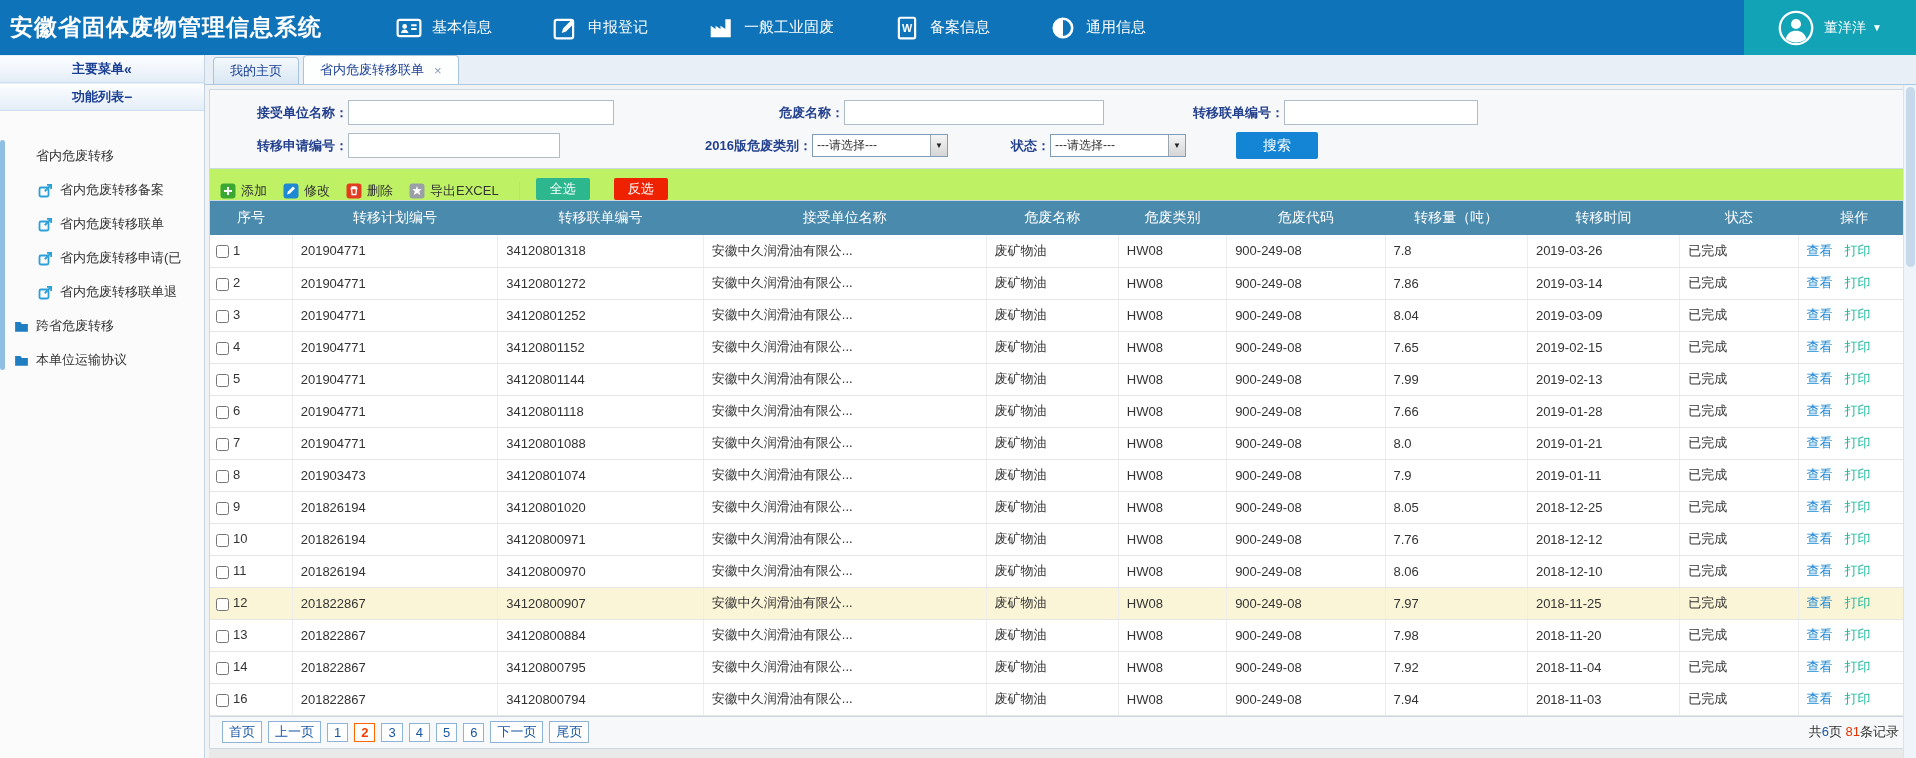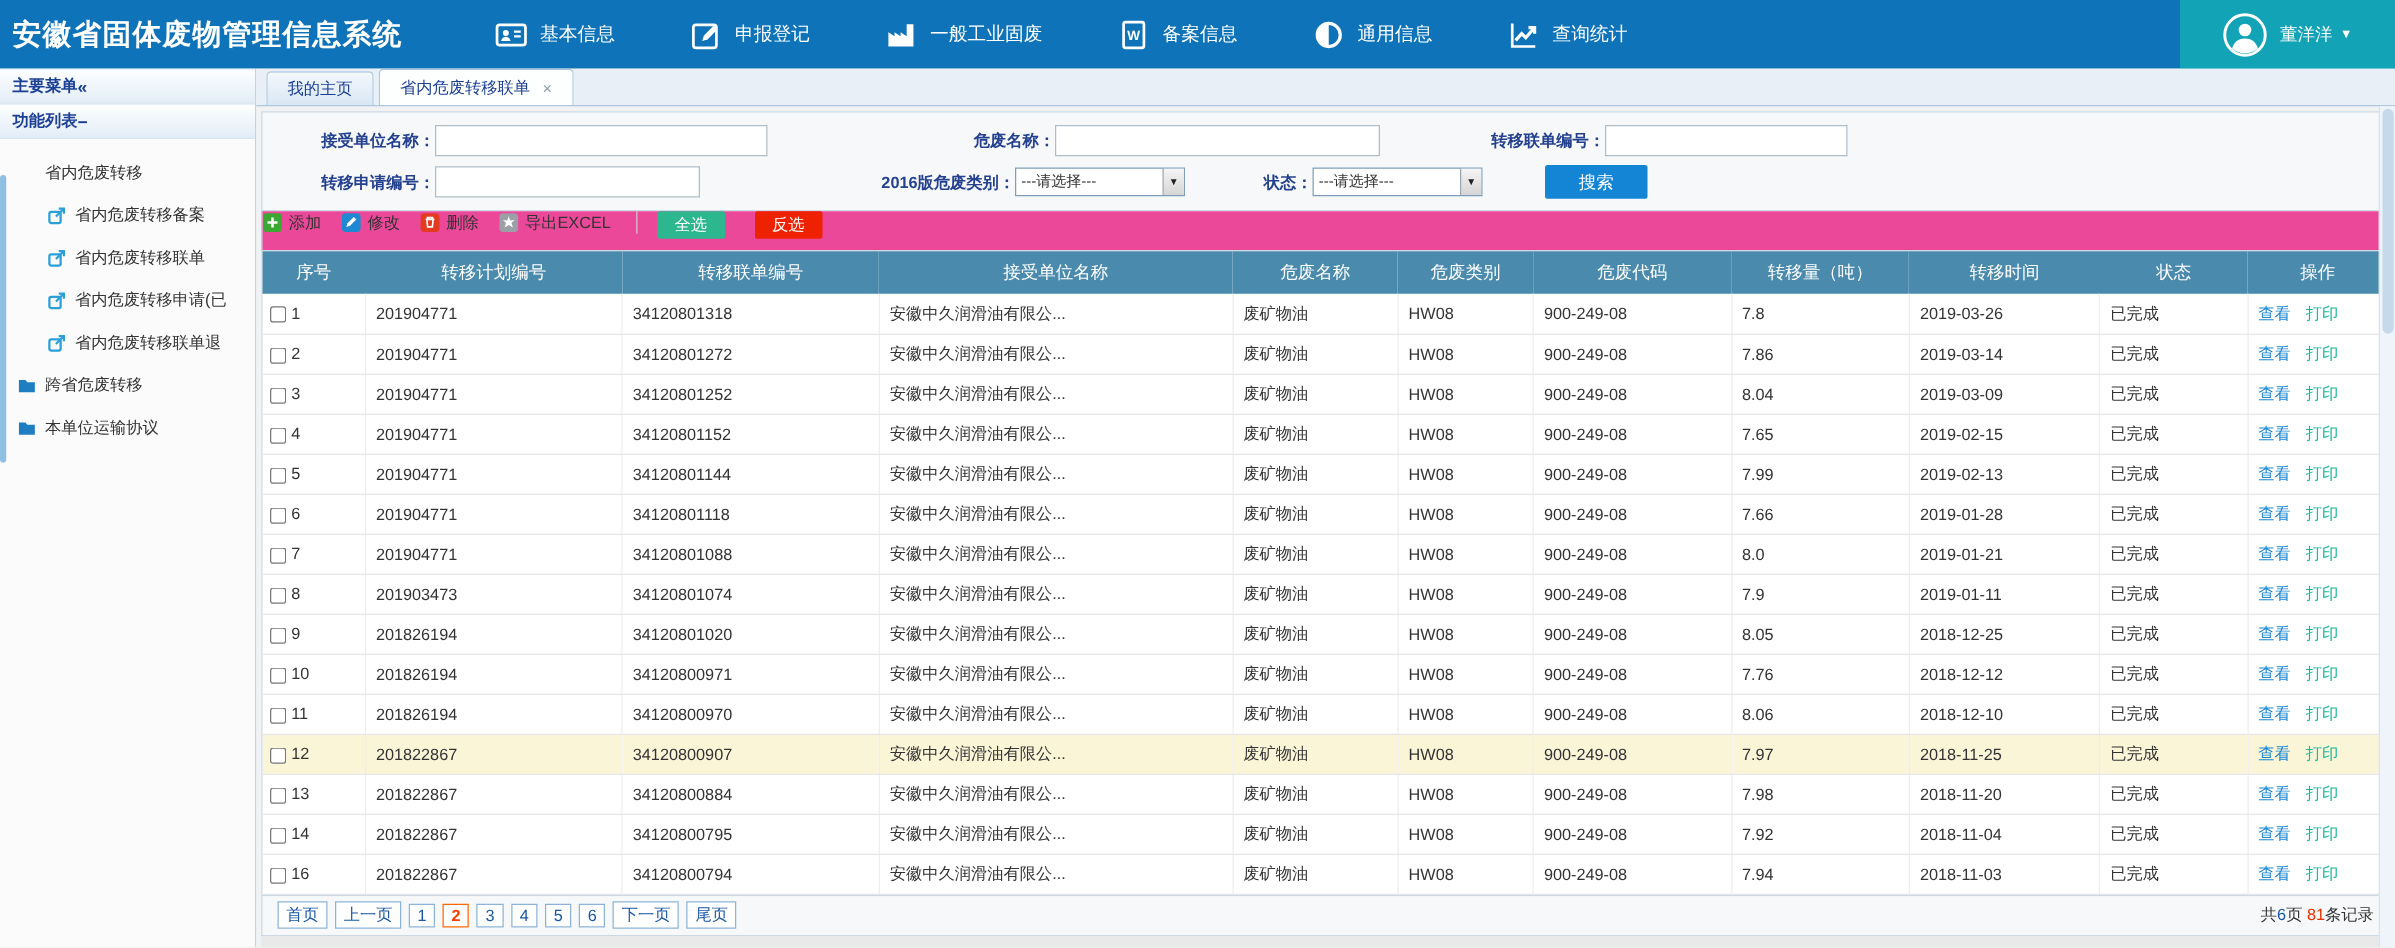--- a/index.html
+++ b/index.html
@@ -18,25 +18,25 @@
   .nav-spacer { flex:1; }
   .user-menu { width:172px; background:var(--user-area-teal,#12a4b6); display:flex; align-items:center; justify-content:center; cursor:pointer; }
   .avatar { width:36px; height:36px; margin-right:10px; }
   .user-name { font-size:14px; }
   .caret { font-size:10px; margin-left:6px; }
 
   
   .page { display:flex; height:703px; }
   .sidebar { width:205px; background:#fbfbfb; border-right:1px solid #c3d3e2; position:relative; }
   .sidebar .left-scroll { position:absolute; left:0; top:85px; width:5px; height:230px; background:#8fc0e4; border-radius:3px; }
-  .sb-header { height:28px; display:flex; align-items:center; justify-content:flex-start; padding:0 10px;
+  .sb-header { height:28px; display:flex; align-items:center; justify-content:center; padding:0 10px;
     background:linear-gradient(#fdfeff,#e3edf7); border-bottom:1px solid #cdddeb; border-top:1px solid #e8f1f9;
     color:#1b3f94; font-size:13px; font-weight:bold; }
   .sb-glyph { color:#1b3f94; font-weight:bold; cursor:pointer; font-size:14px; }
-  .tree { list-style:none; padding-top:10px; }
+  .tree { list-style:none; padding-top:28px; }
   .tree li { height:34px; display:flex; align-items:center; font-size:13px; color:#333; cursor:pointer; white-space:nowrap; overflow:hidden; }
   .tree li .t-ic { width:15px; height:15px; margin-right:7px; flex:0 0 auto; }
   .tree li.lv0 { padding-left:14px; }
   .tree li.lv1 { padding-left:36px; }
   .tree li.lv2 { padding-left:38px; }
 
   .main { flex:1; display:flex; flex-direction:column; background:#f0f2f4; position:relative; min-width:0; }
 
   
   .tabbar { height:30px; background:#e9eff6; border-bottom:1px solid #aec8e0; display:flex; align-items:flex-end; padding-left:8px; }
@@ -53,21 +53,21 @@
   .fld label { text-align:right; color:var(--label-blue,#24418f); font-size:13px; font-weight:bold; white-space:nowrap; }
   .tin { height:25px; border:1px solid #afbdc9; background:#fff; font-size:13px; padding:0 4px; }
   .sel { height:23px; border:1px solid #7f9db9; background:#fff; display:flex; align-items:center; font-size:12px; color:#333; cursor:pointer; }
   .sel .val { flex:1; padding:0 4px; white-space:nowrap; overflow:hidden; }
   .sel .arrow { width:17px; height:100%; background:linear-gradient(#f5f5f5,#d5d5d5); border-left:1px solid #9aa6b0;
     display:flex; align-items:center; justify-content:center; font-size:8px; color:#222; }
   .search-btn { width:82px; height:27px; background:var(--search-button-blue,#1485d5); color:#fff; border:none;
     font-size:14px; border-radius:2px; cursor:pointer; }
 
   
-  .toolbar { height:32px; background:#ec4899; border:1px solid #ccd9e4; border-top:none; display:flex; align-items:flex-start; }
+  .toolbar { height:32px; background:#bef264; border:1px solid #ccd9e4; border-top:none; display:flex; align-items:flex-end; padding-left:10px; }
   .tb-link { display:flex; align-items:center; margin-right:16px; font-size:13px; color:#333; cursor:pointer; }
   .tb-link svg { width:16px; height:16px; margin-right:5px; }
   .tb-divider { width:1px; height:18px; background:#c9c9c9; margin:0 16px 0 4px; }
   .btn-sm { width:54px; height:22px; border:none; color:#fff; font-size:13px; border-radius:2px; cursor:pointer; margin-right:24px; }
   .btn-green { background:var(--select-all-green,#2cb78f); }
   .btn-red { background:var(--invert-red,#ee2200); }
 
   
   .tbl-wrap { background:#fff; border:1px solid #ccd9e4; border-top:none; }
   table { width:100%; border-collapse:collapse; table-layout:fixed; }
@@ -142,30 +142,20 @@
         <span class="nav-label">备案信息</span>
       </div>
       <div class="nav-item">
         <span class="nav-ic">
           <svg viewBox="0 0 24 24">
             <circle cx="12" cy="12" r="8.5" fill="none" stroke="#fff" stroke-width="2.4"></circle>
             <path d="M12 3.5a8.5 8.5 0 000 17z" fill="#fff"></path>
           </svg>
         </span>
         <span class="nav-label">通用信息</span>
-      </div>
-      <div class="nav-item">
-        <span class="nav-ic">
-          <svg viewBox="0 0 24 24">
-            <path d="M3.5 3.5v17h17" fill="none" stroke="#fff" stroke-width="2"></path>
-            <path d="M6 16l4.5-5 3 3 6-7" fill="none" stroke="#fff" stroke-width="2.4"></path>
-            <path d="M15.5 6.5h4.5v4.5" fill="none" stroke="#fff" stroke-width="2.4"></path>
-          </svg>
-        </span>
-        <span class="nav-label">查询统计</span>
       </div>
     </nav>
   <div class="nav-spacer"></div>
   <div class="user-menu">
     <span class="avatar">
       <svg viewBox="0 0 40 40">
           <circle cx="20" cy="20" r="18" fill="none" stroke="#fff" stroke-width="2.6"></circle>
           <circle cx="20" cy="15.5" r="5.6" fill="#fff"></circle>
           <path d="M8.5 32c1.8-6.5 6.3-9 11.5-9s9.7 2.5 11.5 9a18 18 0 01-23 0z" fill="#fff"></path>
         </svg>

